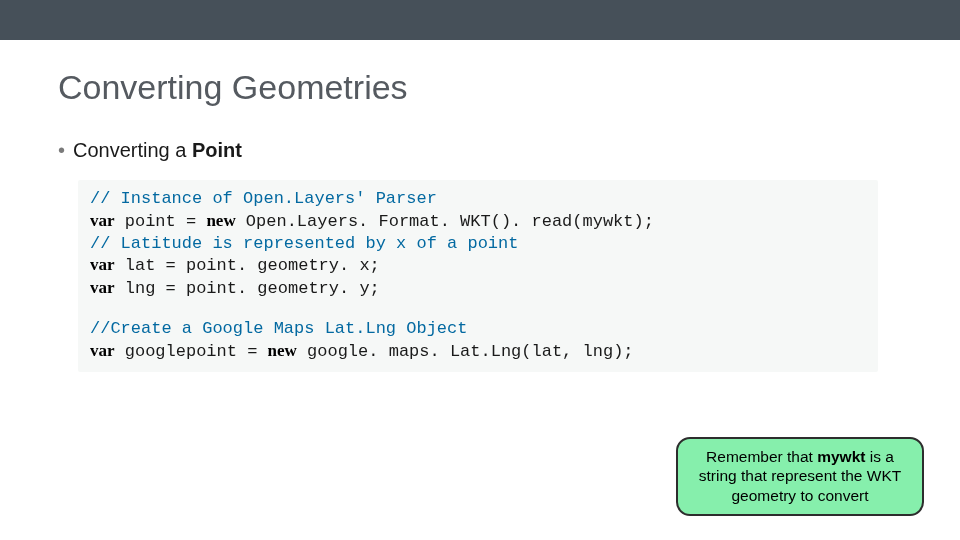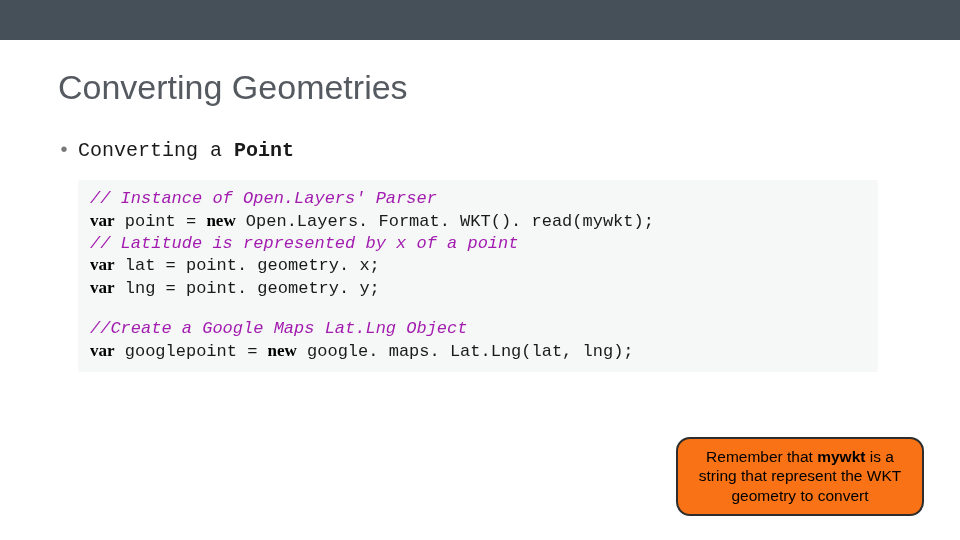--- a/index.html
+++ b/index.html
@@ -19,55 +19,54 @@
   .slide-title {
     font-size: 34px;
     color: #555a60;
     margin: 28px 0 0 58px;
     font-weight: 400;
   }
   .bullet-line {
     margin: 32px 0 0 58px;
     font-size: 20px;
     color: #1a1a1a;
-    font-family: Liberation Mono, monospace;
   }
   .bullet-line .dot {
     color: #7a7a7a;
     margin-right: 8px;
   }
   .bold { font-weight: 700; }
   .code-block {
     margin: 18px 0 0 78px;
     width: 800px;
     background: #f6f8f7;
     border-radius: 2px;
     padding: 8px 12px 10px 12px;
     font-family: "Courier New", Courier, monospace;
     font-size: 17px;
     line-height: 1.28;
     color: #1a1a1a;
   }
   .code-block .line { white-space: pre; }
-  .c-comment { color: #a21caf; font-style: italic; }
+  .c-comment { color: #0369a1; }
   .c-kw { color: #000; font-weight: 700; font-family: Liberation Serif, serif; }
   .c-ul { }
   .code-gap { height: 18px; }
   .note-box {
     position: absolute;
     right: 36px;
     bottom: 24px;
     width: 248px;
     border: 2px solid #2d2d2d;
     border-radius: 14px;
     padding: 8px 10px;
     text-align: center;
     font-size: 15.5px;
     line-height: 1.28;
-    background: #f97316;
+    background: #86efac;
   }
 </style>
 </head>
 <body>
 
 <div class="topbar"></div>
 
 <h1 class="slide-title">Converting Geometries</h1>
 
 <div class="bullet-line">

